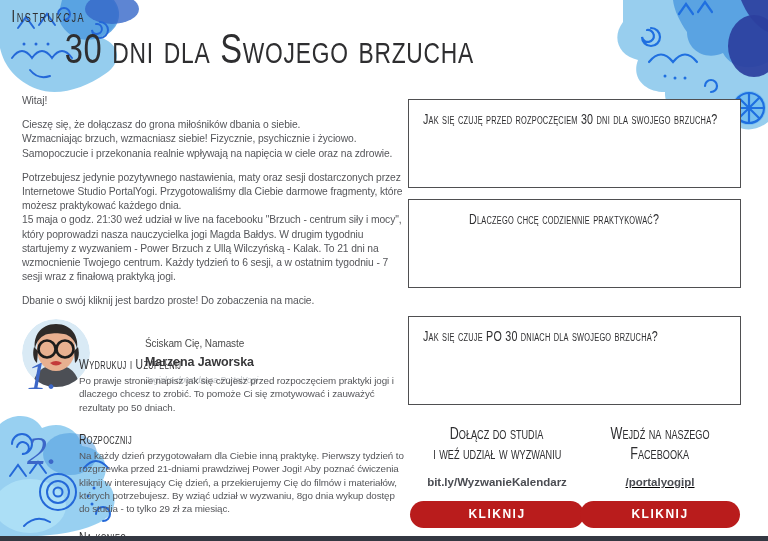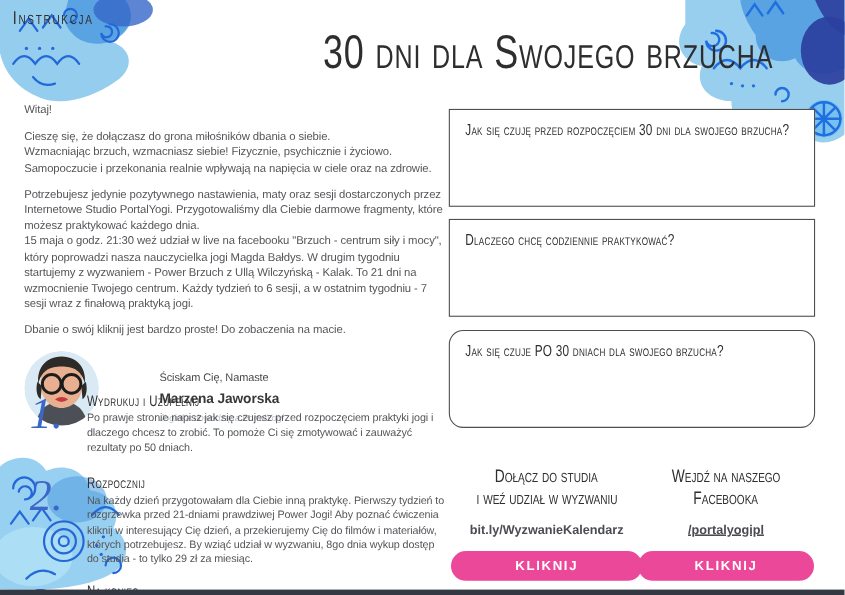--- a/index.html
+++ b/index.html
@@ -8,21 +8,21 @@
   #page { position:relative; width:768px; height:541px; background:#fff; overflow:hidden; }
 
   
   .sc { font-variant:small-caps; color:#2e2e30; }
   .narrow { display:inline-block; transform:scaleX(0.76); transform-origin:center; white-space:nowrap; }
   .narrow-l { display:inline-block; transform:scaleX(0.74); transform-origin:left center; white-space:nowrap; }
 
   
   .kicker { position:absolute; top:7px; left:0; right:0; 
             font-size:17px; letter-spacing:2px; }
-  .title  { position:absolute; top:24px; left:0; right:0; text-align:right;
+  .title  { position:absolute; top:24px; left:0; right:0; text-align:left;
             font-size:43px; letter-spacing:1px; }
 
   
   .left-col { position:absolute; left:22px; top:94px; width:383px;
               font-size:10.3px; line-height:1.38; color:#55565a; letter-spacing:-0.1px; }
   .left-col p { margin-bottom:10px; }
 
   .signature { display:flex; align-items:flex-end; margin-top:2px;gap:40px; }
   .avatar { width:68px; height:68px; border-radius:50%; overflow:hidden; flex:0 0 68px; }
   .sig-text { margin-left:15px; padding-top:9px; }
@@ -35,32 +35,32 @@
   .step { position:relative; padding-left:57px; }
   .step-1 { margin-bottom:17px; }
   .step-2 { margin-bottom:13px; }
   .step-num { position:absolute; left:5px; top:0; font-family:"Liberation Serif", serif;
               font-style:italic; font-size:40px; line-height:1; color:#3c67c8; }
   .step-title { font-size:14px; letter-spacing:0.5px; }
   .step-body { font-size:9.8px; line-height:1.36; color:#55565a; margin-top:2px; letter-spacing:-0.1px; }
 
   
   .qbox { position:absolute; left:408px; width:333px; height:89px;
-          border:1.5px solid #4f4f51; background:#fff; padding:11px 14px; }
-  .qbox-1 { top:99px; } .qbox-2 { top:199px; } .qbox-3 { top:300px;border-radius:13px; }
+          border:1.5px solid #4f4f51; background:#fff; padding:11px 14px;text-align:right; }
+  .qbox-1 { top:99px; } .qbox-2 { top:199px; } .qbox-3 { top:316px; }
   .q-label { font-size:14.5px; letter-spacing:0.3px; }
 
   
   .cta { position:absolute; text-align:center; }
   .cta-left  { left:410px; top:424px; width:174px; }
   .cta-right { left:580px; top:424px; width:160px;text-decoration:underline; }
   .cta-head { font-size:16.5px; line-height:1.2; }
   .cta-link { margin-top:12px; font-size:11.5px; font-weight:bold; color:#4a4c52; }
   .cta-btn { margin-top:13px; width:100%; height:27px; border:none; border-radius:15px;
-             background:#ec4899; color:#fff; font-family:"Liberation Sans", sans-serif;
+             background:#b91c1c; color:#fff; font-family:"Liberation Sans", sans-serif;
              font-weight:bold; font-size:12px; letter-spacing:1.5px; cursor:pointer; }
 
   
   .decor { position:absolute; pointer-events:none; }
   .d-tl { left:0; top:0; }
   .d-tr { right:0; top:0; }
   .d-bl { left:0; bottom:5px; }
   .bottom-bar { position:absolute; left:0; right:0; bottom:0; height:5px; background:#343842; }
 </style>
 </head>

